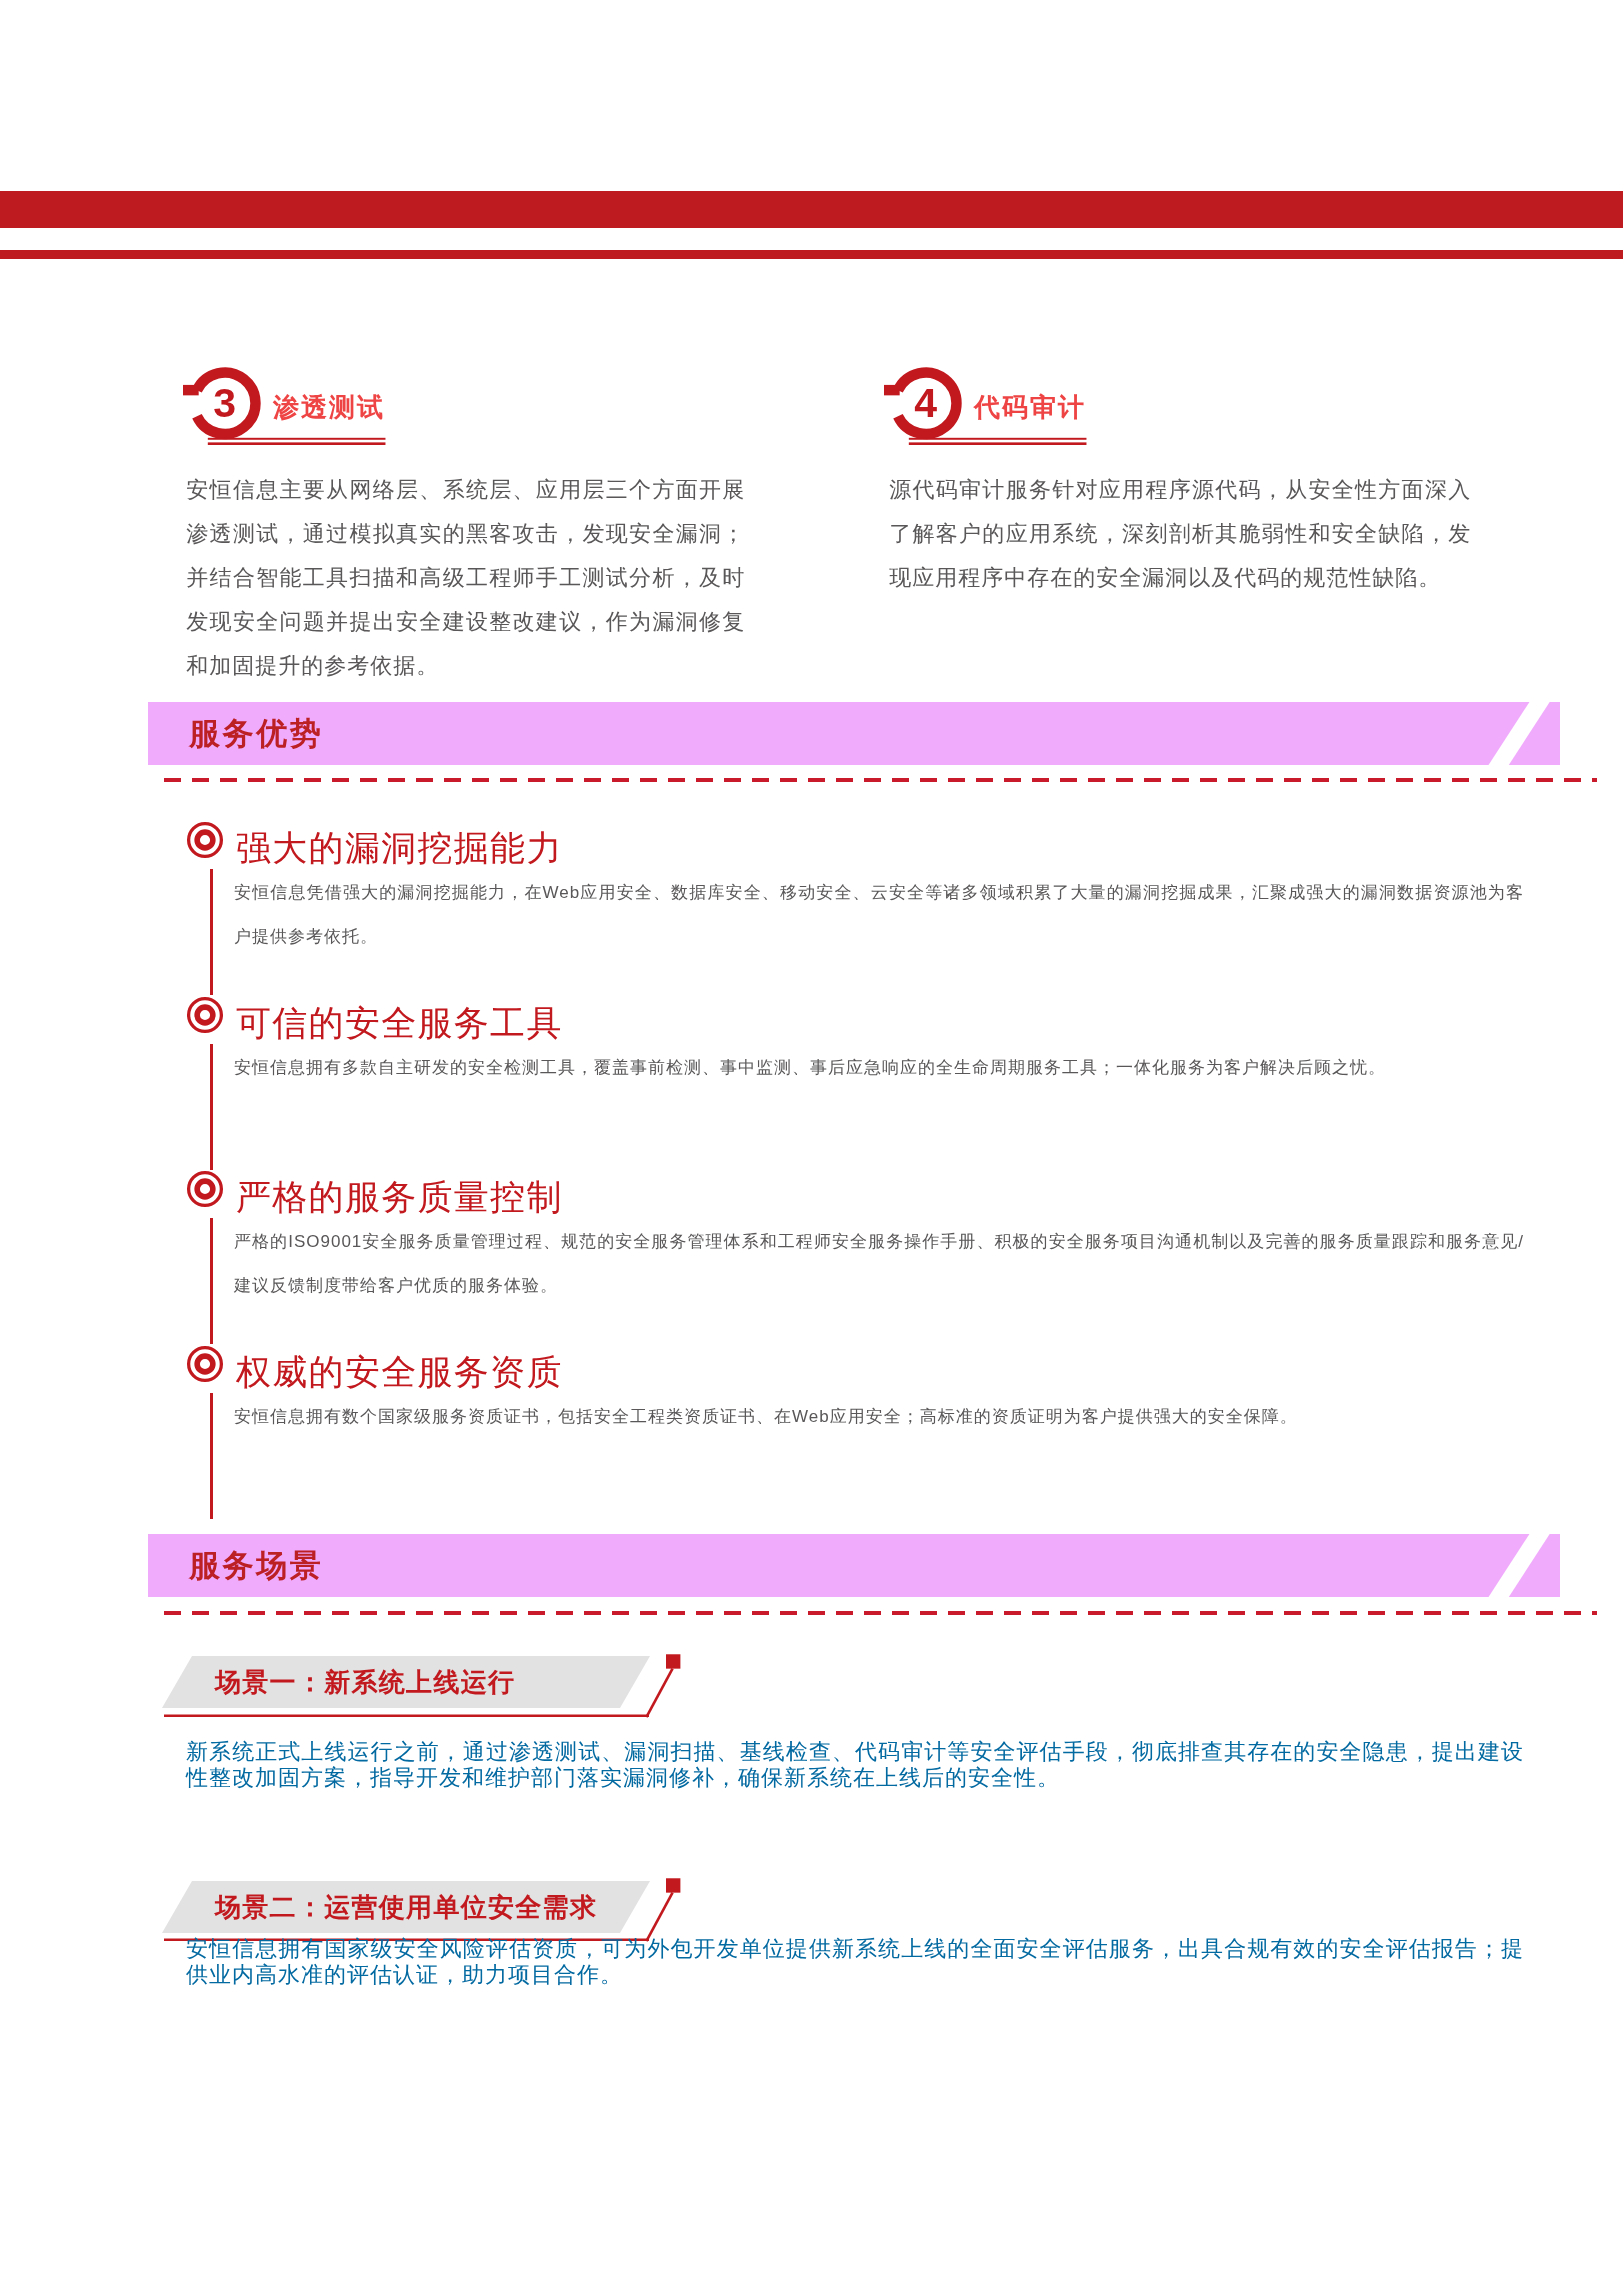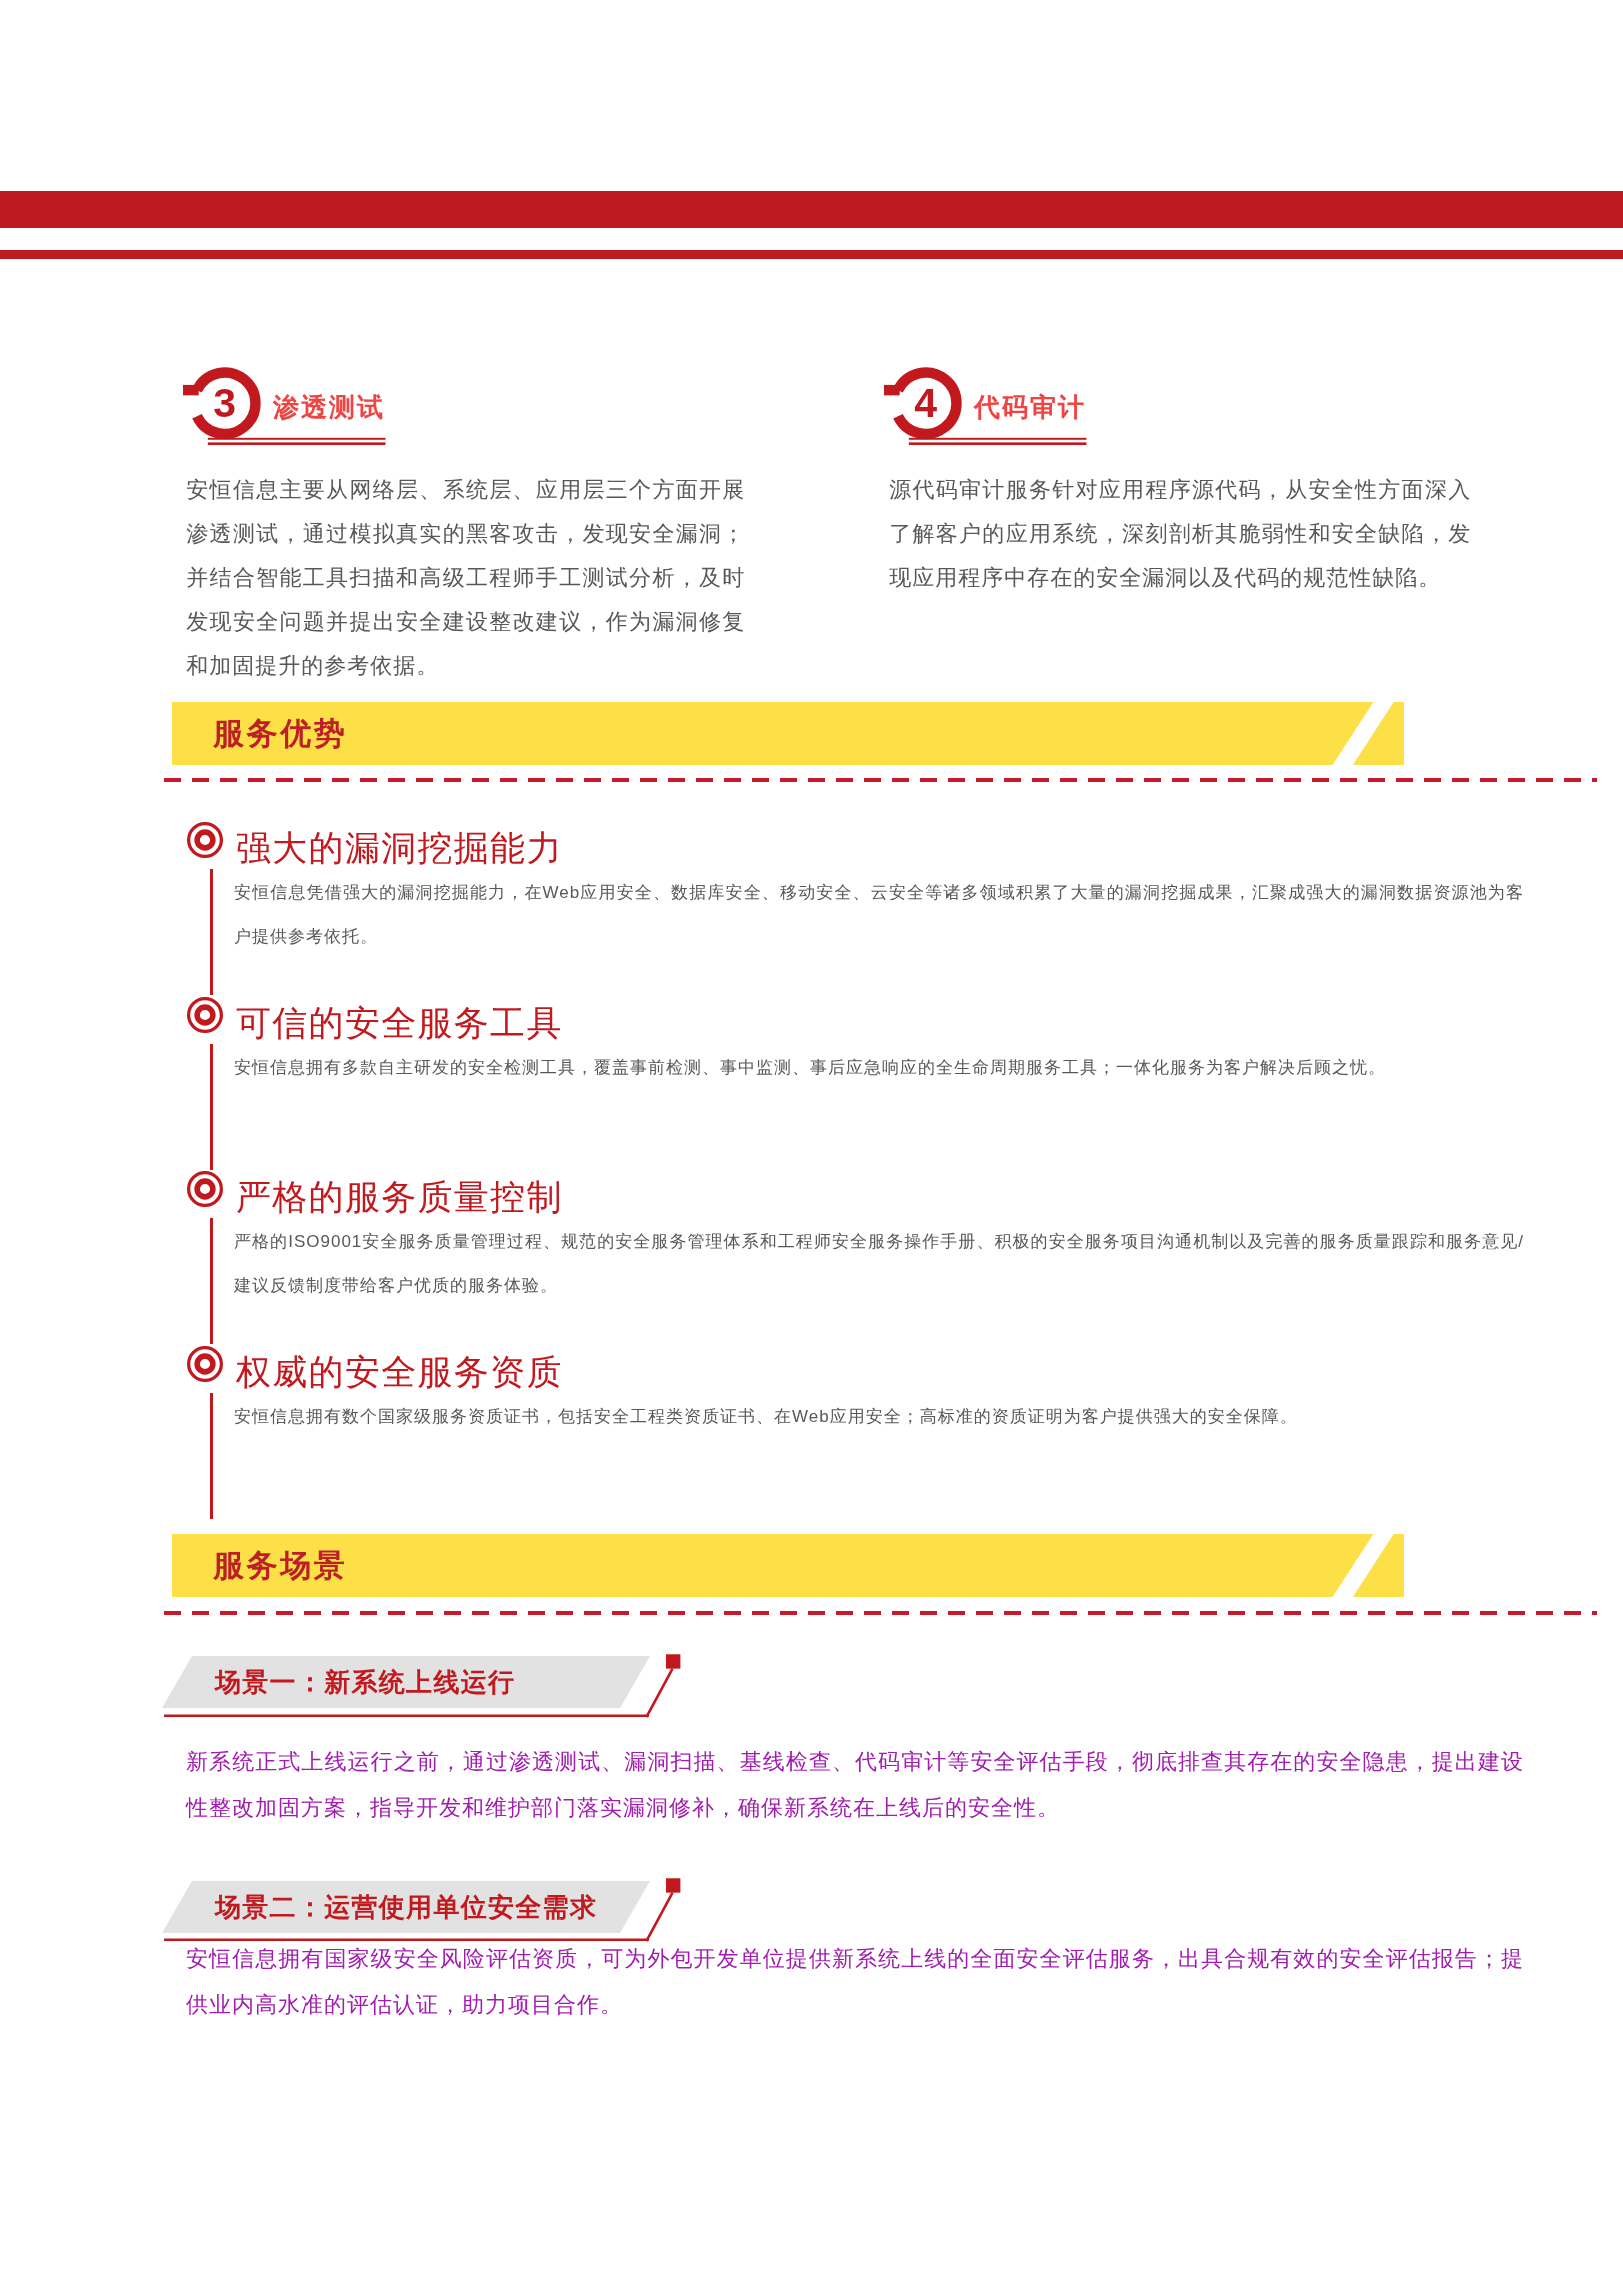--- a/index.html
+++ b/index.html
@@ -31,22 +31,22 @@
     font-size:22px;line-height:44px;color:#595757;
     text-align:justify;letter-spacing:1px;
   }
   #service-0{left:183px;}
   #service-0 .service-body{left:3.3px;width:559px;}
   #service-1{left:884px;}
   #service-1 .service-body{left:5.2px;width:582px;}
 
   
   .section-bar{
-    position:absolute;left:172px;width:1232px;height:63px;
-    background:#fde047;overflow:hidden;
+    position:absolute;left:148px;width:1412px;height:63px;
+    background:#f0abfc;overflow:hidden;
   }
   .section-bar .slash{
     position:absolute;right:34px;top:-11.8px;width:17px;height:92px;
     background:#ffffff;transform:rotate(33deg);
   }
   .section-title{
     position:absolute;left:41px;top:0;height:63px;line-height:63px;
     font-size:31px;font-weight:bold;color:#BC1F24;letter-spacing:2.6px;
   }
   .dash-line{
@@ -74,21 +74,21 @@
     background:#E2E2E2;transform:skewX(-30deg);
   }
   .scene-tab-label{
     display:block;transform:skewX(30deg);
     padding-left:38px;height:52px;line-height:52px;
     font-size:26px;font-weight:bold;color:#C2191F;letter-spacing:1.3px;white-space:nowrap;
   }
   .scene-deco{position:absolute;left:164px;width:536px;height:72px;}
   .scene-body{
     position:absolute;left:186px;width:1338px;
-    font-size:22px;line-height:46px;color:#a21caf;
+    font-size:22px;line-height:26px;color:#0369a1;
     text-align:justify;letter-spacing:1px;
   }
   .svg-accent{stroke:#C2191F;fill:none;}
 </style>
 </head>
 <body>
 
 <div id="page">
 
   <div class="topbar-thick"></div>

